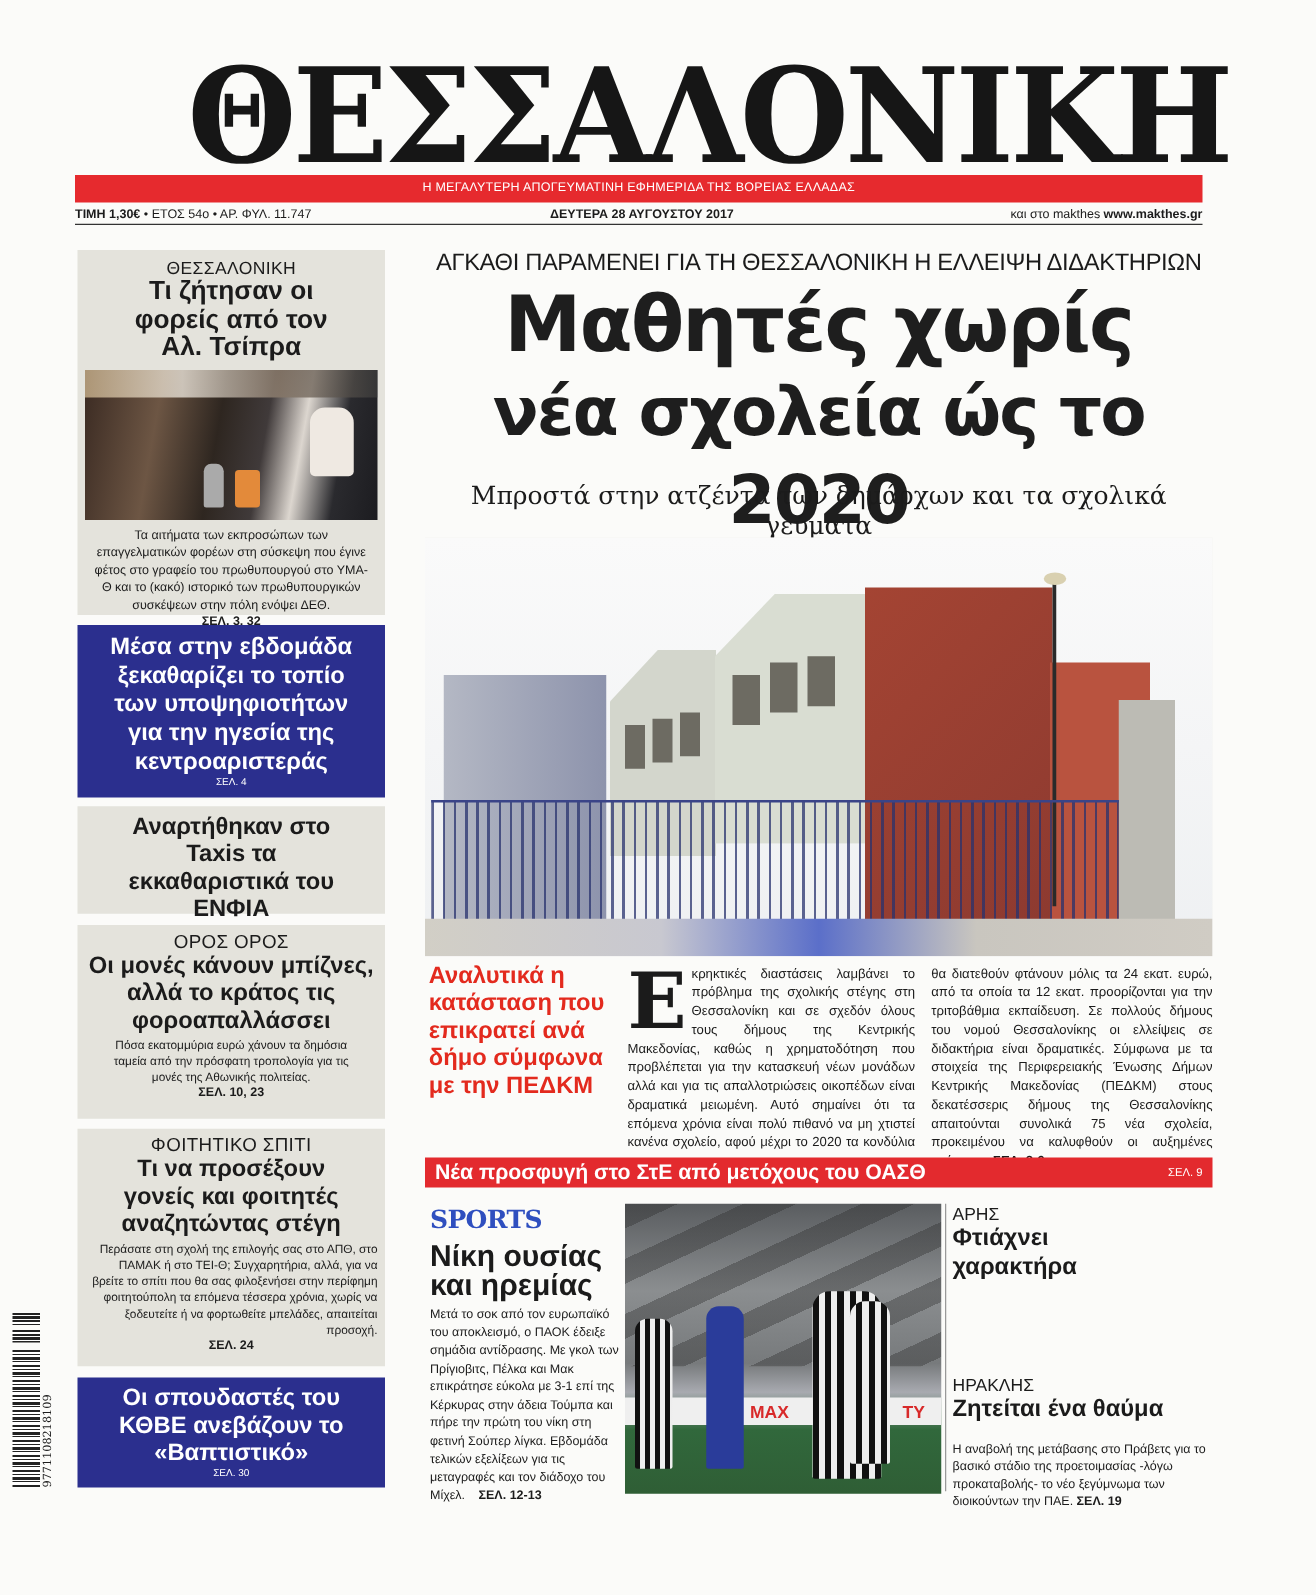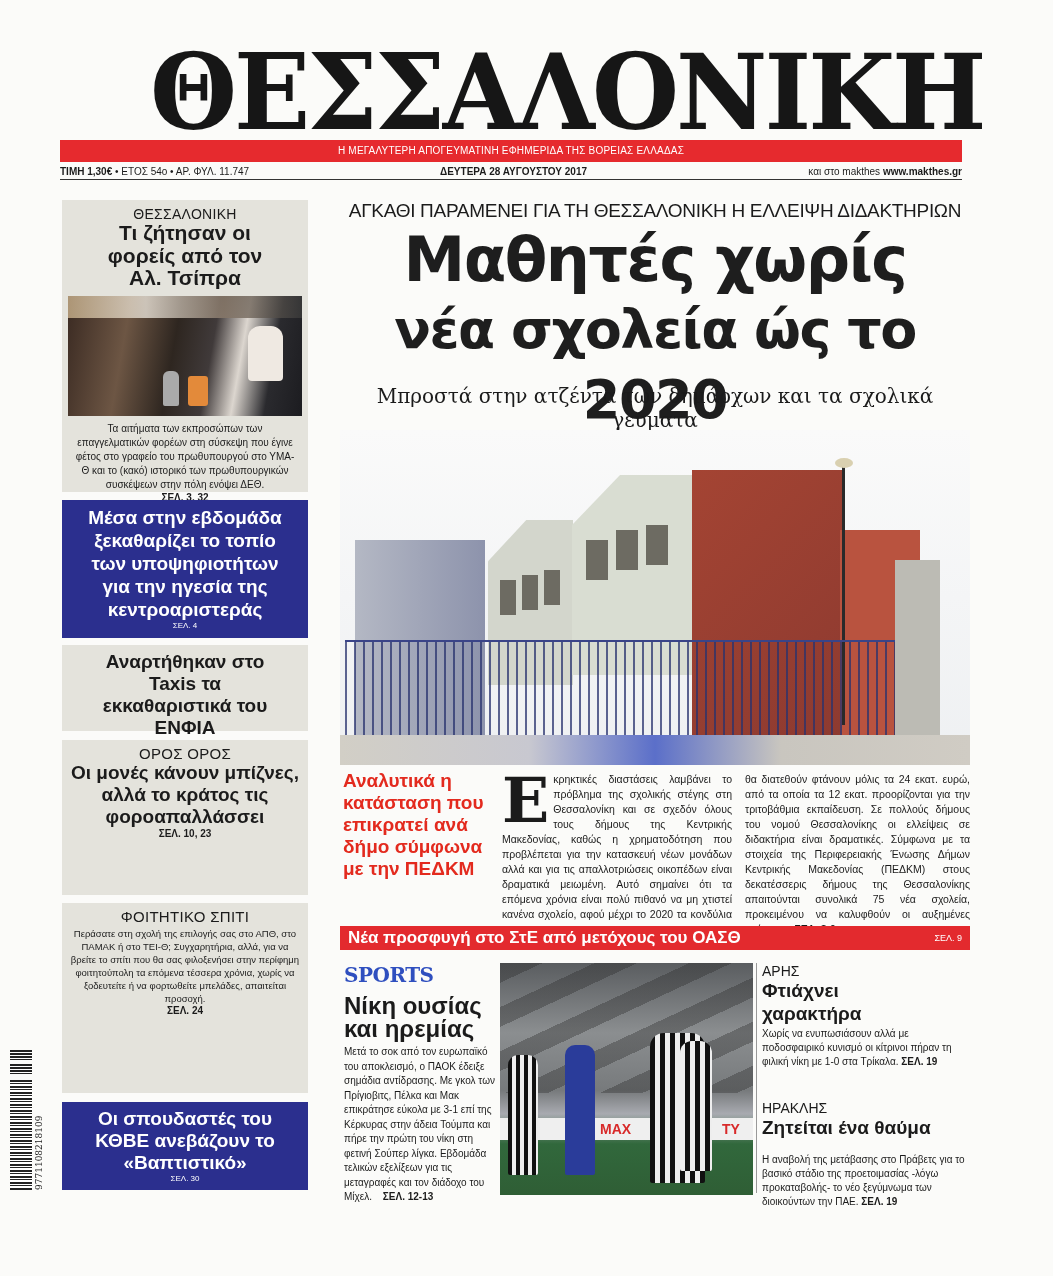--- a/index.html
+++ b/index.html
@@ -84,26 +84,28 @@
 </div>
 
 <div class="sidebox" style="top:645px;height:86px;padding-top:6px;">
   <div class="headline" style="font-size:19px;line-height:22px;padding:0 28px;">Αναρτήθηκαν στο Taxis τα εκκαθαριστικά του ΕΝΦΙΑ</div>
   <div class="pageref" style="font-size:8px;">ΣΕΛ. 5</div>
 </div>
 
 <div class="sidebox" style="top:740px;height:155px;padding-top:5px;">
   <div class="kicker">ΟΡΟΣ ΟΡΟΣ</div>
   <div class="headline" style="font-size:19px;line-height:22px;padding:0 6px;">Οι μονές κάνουν μπίζνες, αλλά το κράτος τις φοροαπαλλάσσει</div>
+  <div class="body-txt" style="padding:2px 24px 0;line-height:13px;font-size:9.5px;">Πόσα εκατομμύρια ευρώ χάνουν τα δημόσια ταμεία από την πρόσφατη τροπολογία για τις μονές της Αθωνικής πολιτείας.</div>
   <div class="pageref">ΣΕΛ. 10, 23</div>
 </div>
 
 <div class="sidebox" style="top:903px;height:190px;padding-top:5px;">
   <div class="kicker">ΦΟΙΤΗΤΙΚΟ ΣΠΙΤΙ</div>
-  <div class="body-txt" style="padding:2px 6px 0;line-height:13px;font-size:9.5px;">Περάσατε στη σχολή της επιλογής σας στο ΑΠΘ, στο ΠΑΜΑΚ ή στο ΤΕΙ-Θ; Συγχαρητήρια, αλλά, για να βρείτε το σπίτι που θα σας φιλοξενήσει στην περίφημη φοιτητούπολη τα επόμενα τέσσερα χρόνια, χωρίς να ξοδευτείτε ή να φορτωθείτε μπελάδες, απαιτείται προσοχή.</div>
+  <div class="headline" style="font-size:19px;line-height:22px;padding:0 30px;">Τι να προσέξουν γονείς και φοιτητές αναζητώντας στέγη</div>
+  <div class="body-txt" style="padding:2px 6px 0;line-height:13px;font-size:9.5px;text-align:right;">Περάσατε στη σχολή της επιλογής σας στο ΑΠΘ, στο ΠΑΜΑΚ ή στο ΤΕΙ-Θ; Συγχαρητήρια, αλλά, για να βρείτε το σπίτι που θα σας φιλοξενήσει στην περίφημη φοιτητούπολη τα επόμενα τέσσερα χρόνια, χωρίς να ξοδευτείτε ή να φορτωθείτε μπελάδες, απαιτείται προσοχή.</div>
   <div class="pageref">ΣΕΛ. 24</div>
 </div>
 
 <div class="sidebox blue" style="top:1102px;height:88px;padding-top:6px;">
   <div class="headline" style="font-size:19px;line-height:22px;padding:0 30px;">Οι σπουδαστές του ΚΘΒΕ ανεβάζουν το «Βαπτιστικό»</div>
   <div class="pageref" style="font-size:8px;font-weight:normal;">ΣΕΛ. 30</div>
 </div>
 
 <div class="main-kicker">ΑΓΚΑΘΙ ΠΑΡΑΜΕΝΕΙ ΓΙΑ ΤΗ ΘΕΣΣΑΛΟΝΙΚΗ Η ΕΛΛΕΙΨΗ ΔΙΔΑΚΤΗΡΙΩΝ</div>
 <div class="main-title">
@@ -173,24 +175,20 @@
   <div style="position:absolute;left:65px;top:82px;width:30px;height:130px;background:#2a3c9a;border-radius:10px 10px 2px 2px;"></div>
   <div style="position:absolute;left:150px;top:70px;width:55px;height:150px;background:repeating-linear-gradient(90deg,#111 0 5px,#eee 5px 10px);border-radius:14px 14px 2px 2px;"></div>
   <div style="position:absolute;left:180px;top:78px;width:32px;height:130px;background:repeating-linear-gradient(90deg,#eee 0 5px,#111 5px 10px);border-radius:12px 12px 2px 2px;"></div>
 </div>
 
 <div class="vrule"></div>
 
 <div class="right-col" style="top:963px;">
   <div class="k">ΑΡΗΣ</div>
   <div class="h" style="width:130px;">Φτιάχνει χαρακτήρα</div>
-  <div class="b" style="margin-top:2px;">
-    <span>Χωρίς να ενυπωσιάσουν αλλά με ποδοσφαιρικό κυνισμό οι κίτρινοι πήραν τη φιλική νίκη με 1-0 στα Τρίκαλα.</span>
-    <b>ΣΕΛ. 19</b>
-  </div>
 </div>
 
 <div class="right-col" style="top:1100px;">
   <div class="k">ΗΡΑΚΛΗΣ</div>
   <div class="h">Ζητείται ένα θαύμα</div>
   <div class="b" style="margin-top:14px;">
     <span>Η αναβολή της μετάβασης στο Πράβετς για το βασικό στάδιο της προετοιμασίας -λόγω προκαταβολής- το νέο ξεγύμνωμα των διοικούντων την ΠΑΕ.</span>
     <b>ΣΕΛ. 19</b>
   </div>
 </div>

